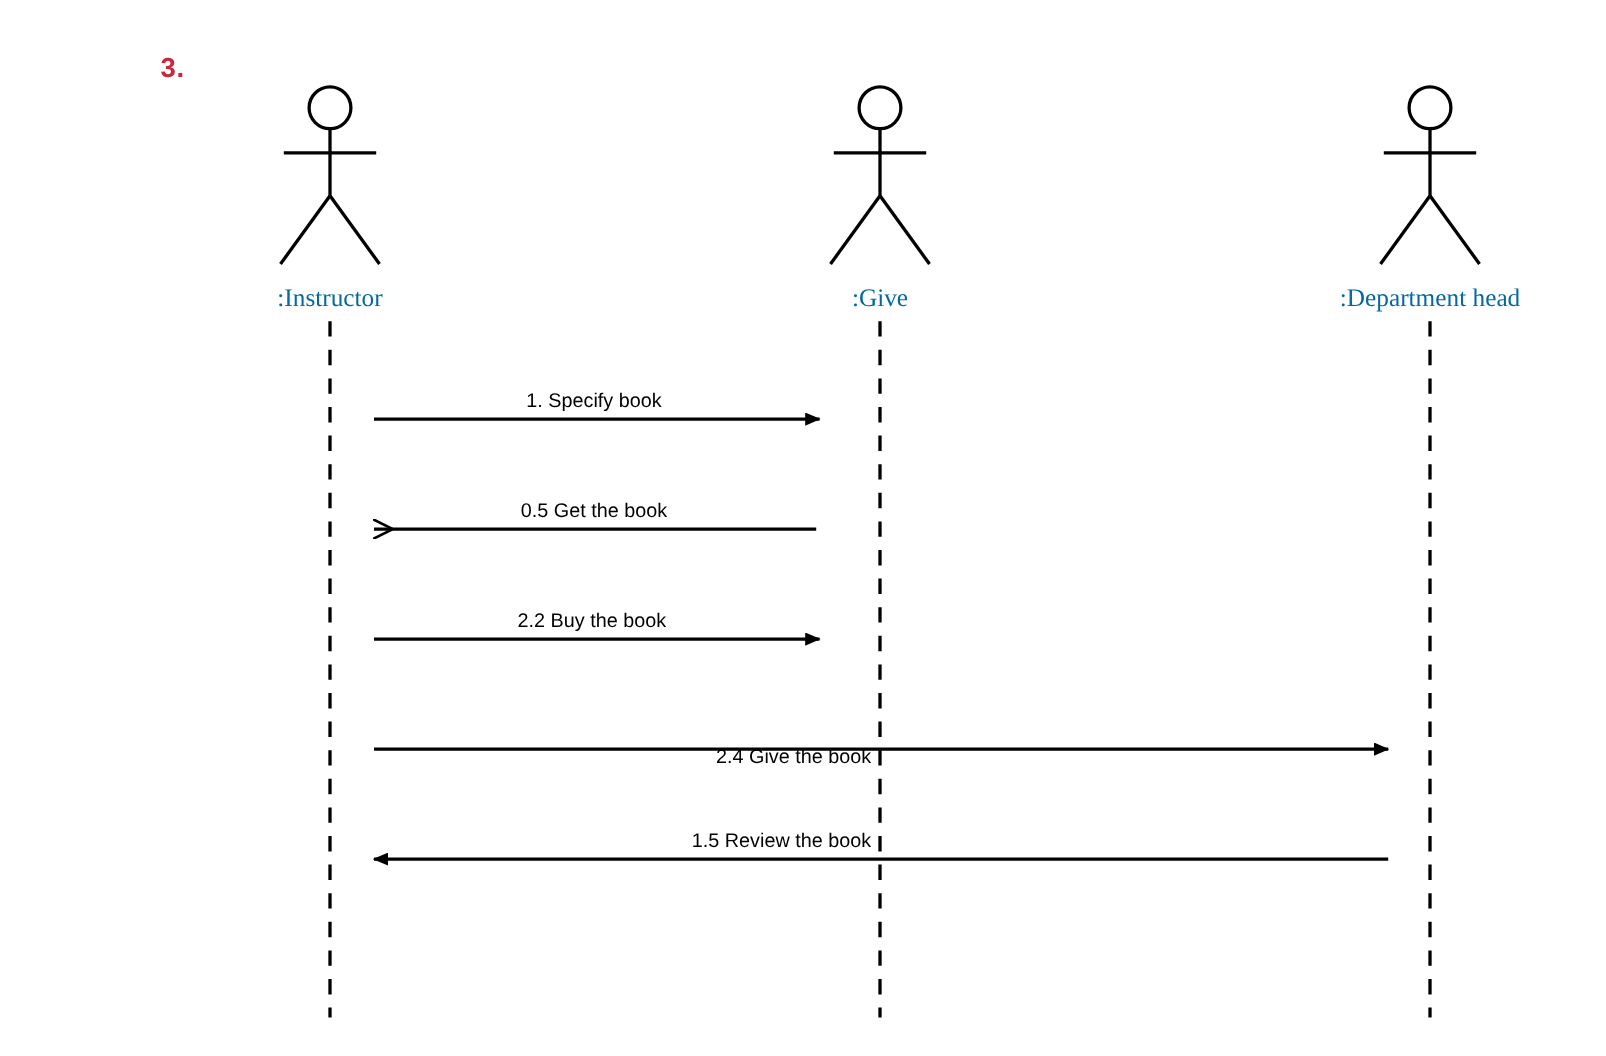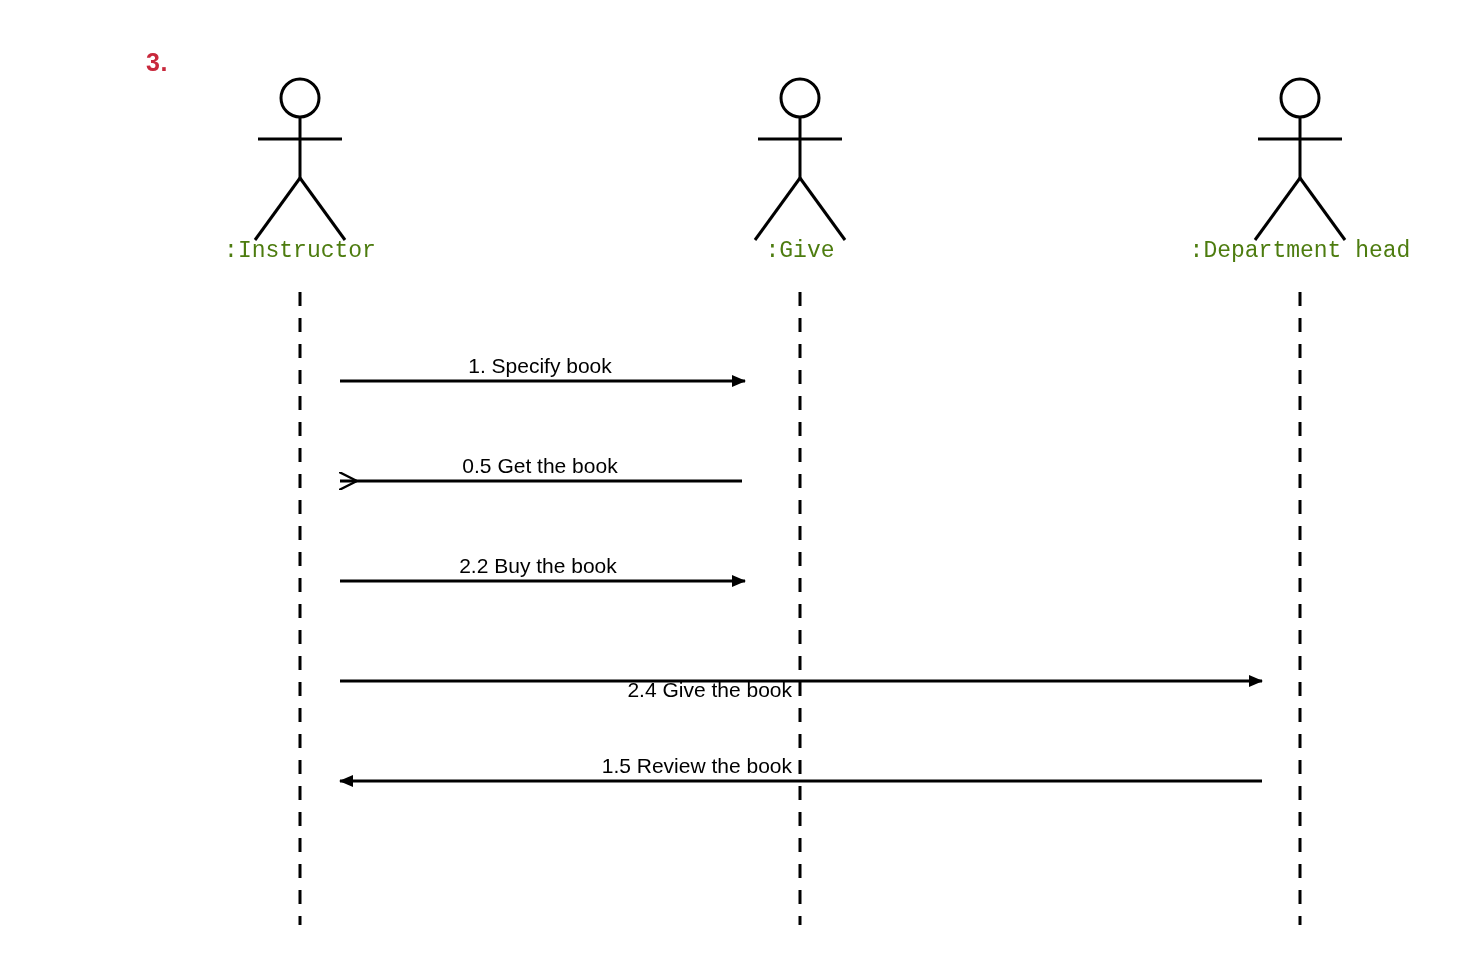--- a/index.html
+++ b/index.html
@@ -26,31 +26,32 @@
   }
   .step-number {
     position: absolute;
     font-family: "Liberation Sans", sans-serif;
     font-weight: bold;
     font-size: 25px;
     letter-spacing: 0.5px;
   }
   .actor-label {
     position: absolute;
-    font-family: Liberation Mono, monospace;
+    font-family: Liberation Serif, serif;
     font-size: 23px;
-    color: #4d7c0f;
+    color: #0369a1;
     white-space: nowrap;
     text-align: center;
     transform: translateX(-50%);
+    margin-top: 20px;
   }
   .msg-label {
     position: absolute;
     font-family: "Liberation Sans", sans-serif;
-    font-size: 21px;
+    font-size: 18px;
     color: #000000;
     white-space: nowrap;
   }
   .msg-label.center {
     transform: translateX(-50%);
   }
   .msg-label.right {
     transform: translateX(-100%);
   }
 </style>

